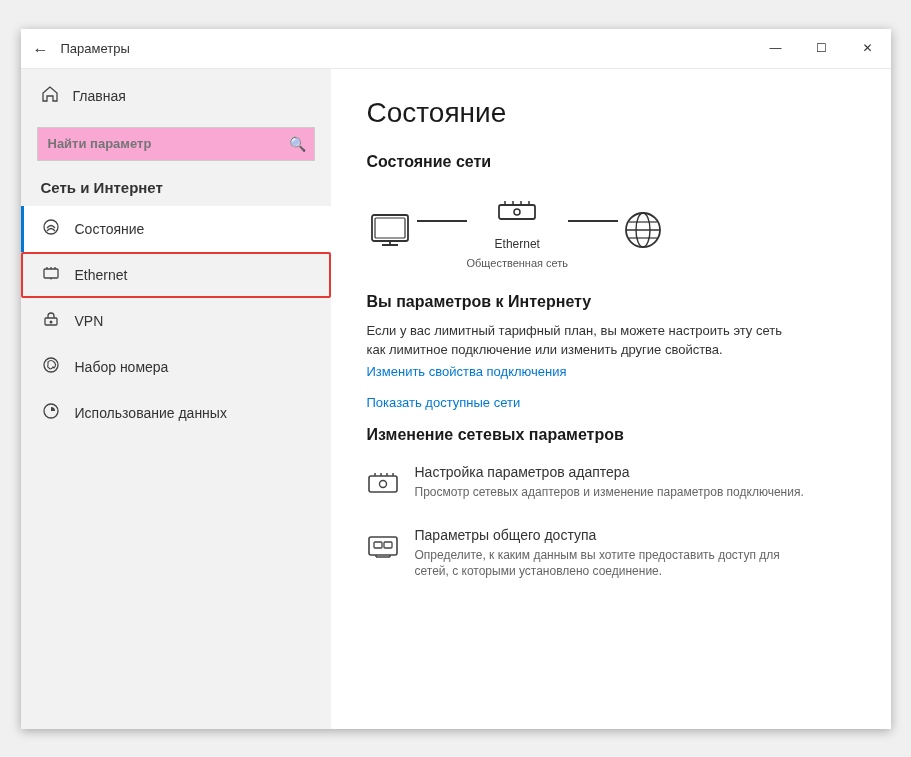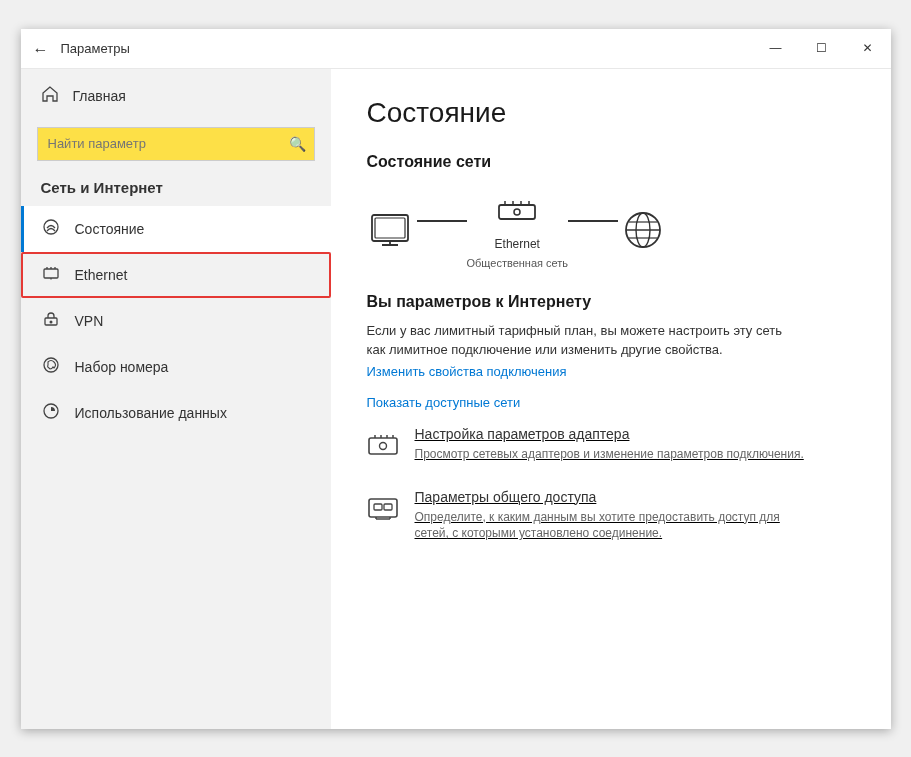--- a/index.html
+++ b/index.html
@@ -87,24 +87,25 @@
     }
     .search-box {
       margin: 4px 16px 12px 16px;
       position: relative;
     }
     .search-input {
       width: 100%;
       height: 34px;
       padding: 0 34px 0 10px;
       border: 1px solid #ccc;
-      background: #fde047;
+      background: #f9a8d4;
       font-size: 13px;
       outline: none;
       color: #555;
+      font-weight: bold;
     }
     .search-icon-wrap {
       position: absolute;
       right: 8px;
       top: 50%;
       transform: translateY(-50%);
       font-size: 14px;
       color: #666;
     }
     .section-title {
@@ -222,21 +223,20 @@
       color: #1a1a1a;
       margin-bottom: 20px;
       margin-top: 8px;
     }
     .settings-item {
       display: flex;
       align-items: flex-start;
       gap: 16px;
       margin-bottom: 22px;
       cursor: pointer;
-      text-decoration: underline;
     }
     .settings-item-icon {
       font-size: 26px;
       color: #444;
       margin-top: 2px;
       flex-shrink: 0;
     }
     .settings-item-text {}
     .settings-item-title {
       font-size: 14px;
@@ -381,20 +381,21 @@
           </svg>
         </div>
       </div>
 
       <div class="connected-heading">Вы параметров к Интернету</div>
       <p class="connected-desc">Если у вас лимитный тарифный план, вы можете настроить эту сеть как лимитное подключение или изменить другие свойства.</p>
 
       <a class="link">Изменить свойства подключения</a>
       <a class="link">Показать доступные сети</a>
 
+      <div class="section-heading2">Изменение сетевых параметров</div>
 
       <div class="settings-item">
         <span class="settings-item-icon">
           <svg width="32" height="32" viewBox="0 0 32 32" fill="none">
             <rect x="2" y="10" width="28" height="16" rx="2" stroke="#444" stroke-width="1.6" fill="none"></rect>
             <path d="M8 10V7M14 10V7M20 10V7M26 10V7" stroke="#444" stroke-width="1.5"></path>
             <circle cx="16" cy="18" r="3.5" stroke="#444" stroke-width="1.4" fill="none"></circle>
           </svg>
         </span>
         <div class="settings-item-text">

